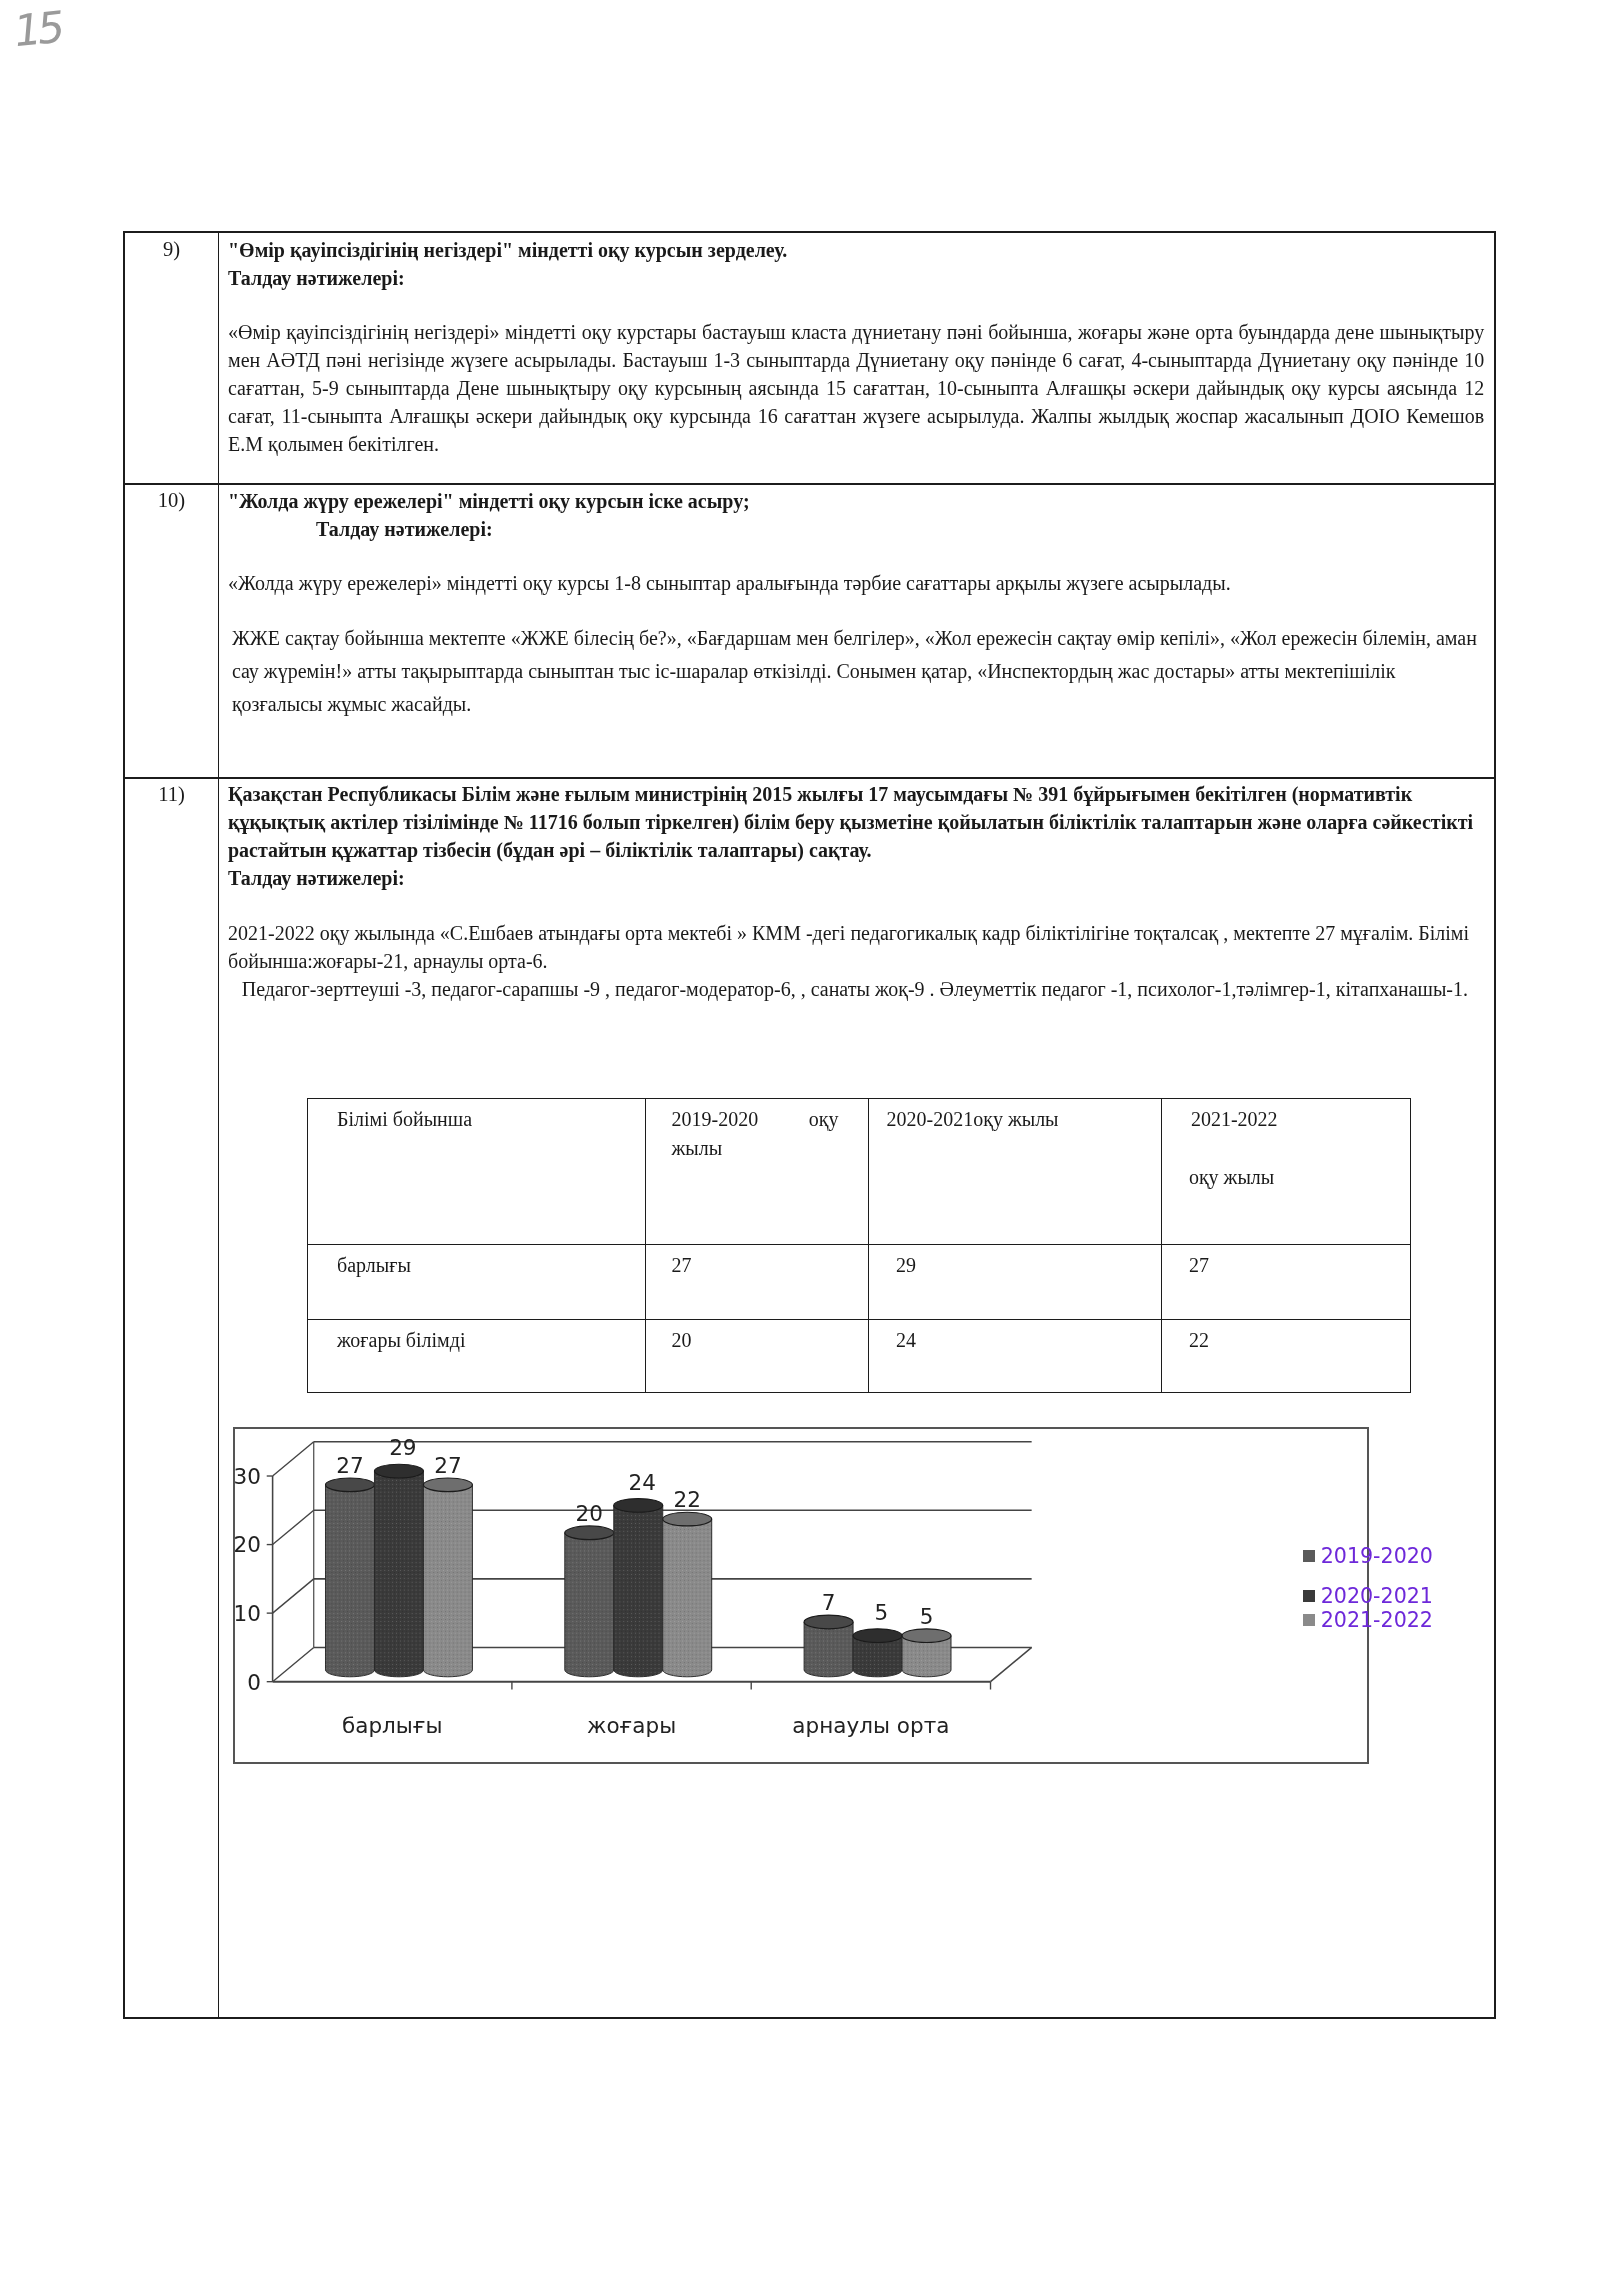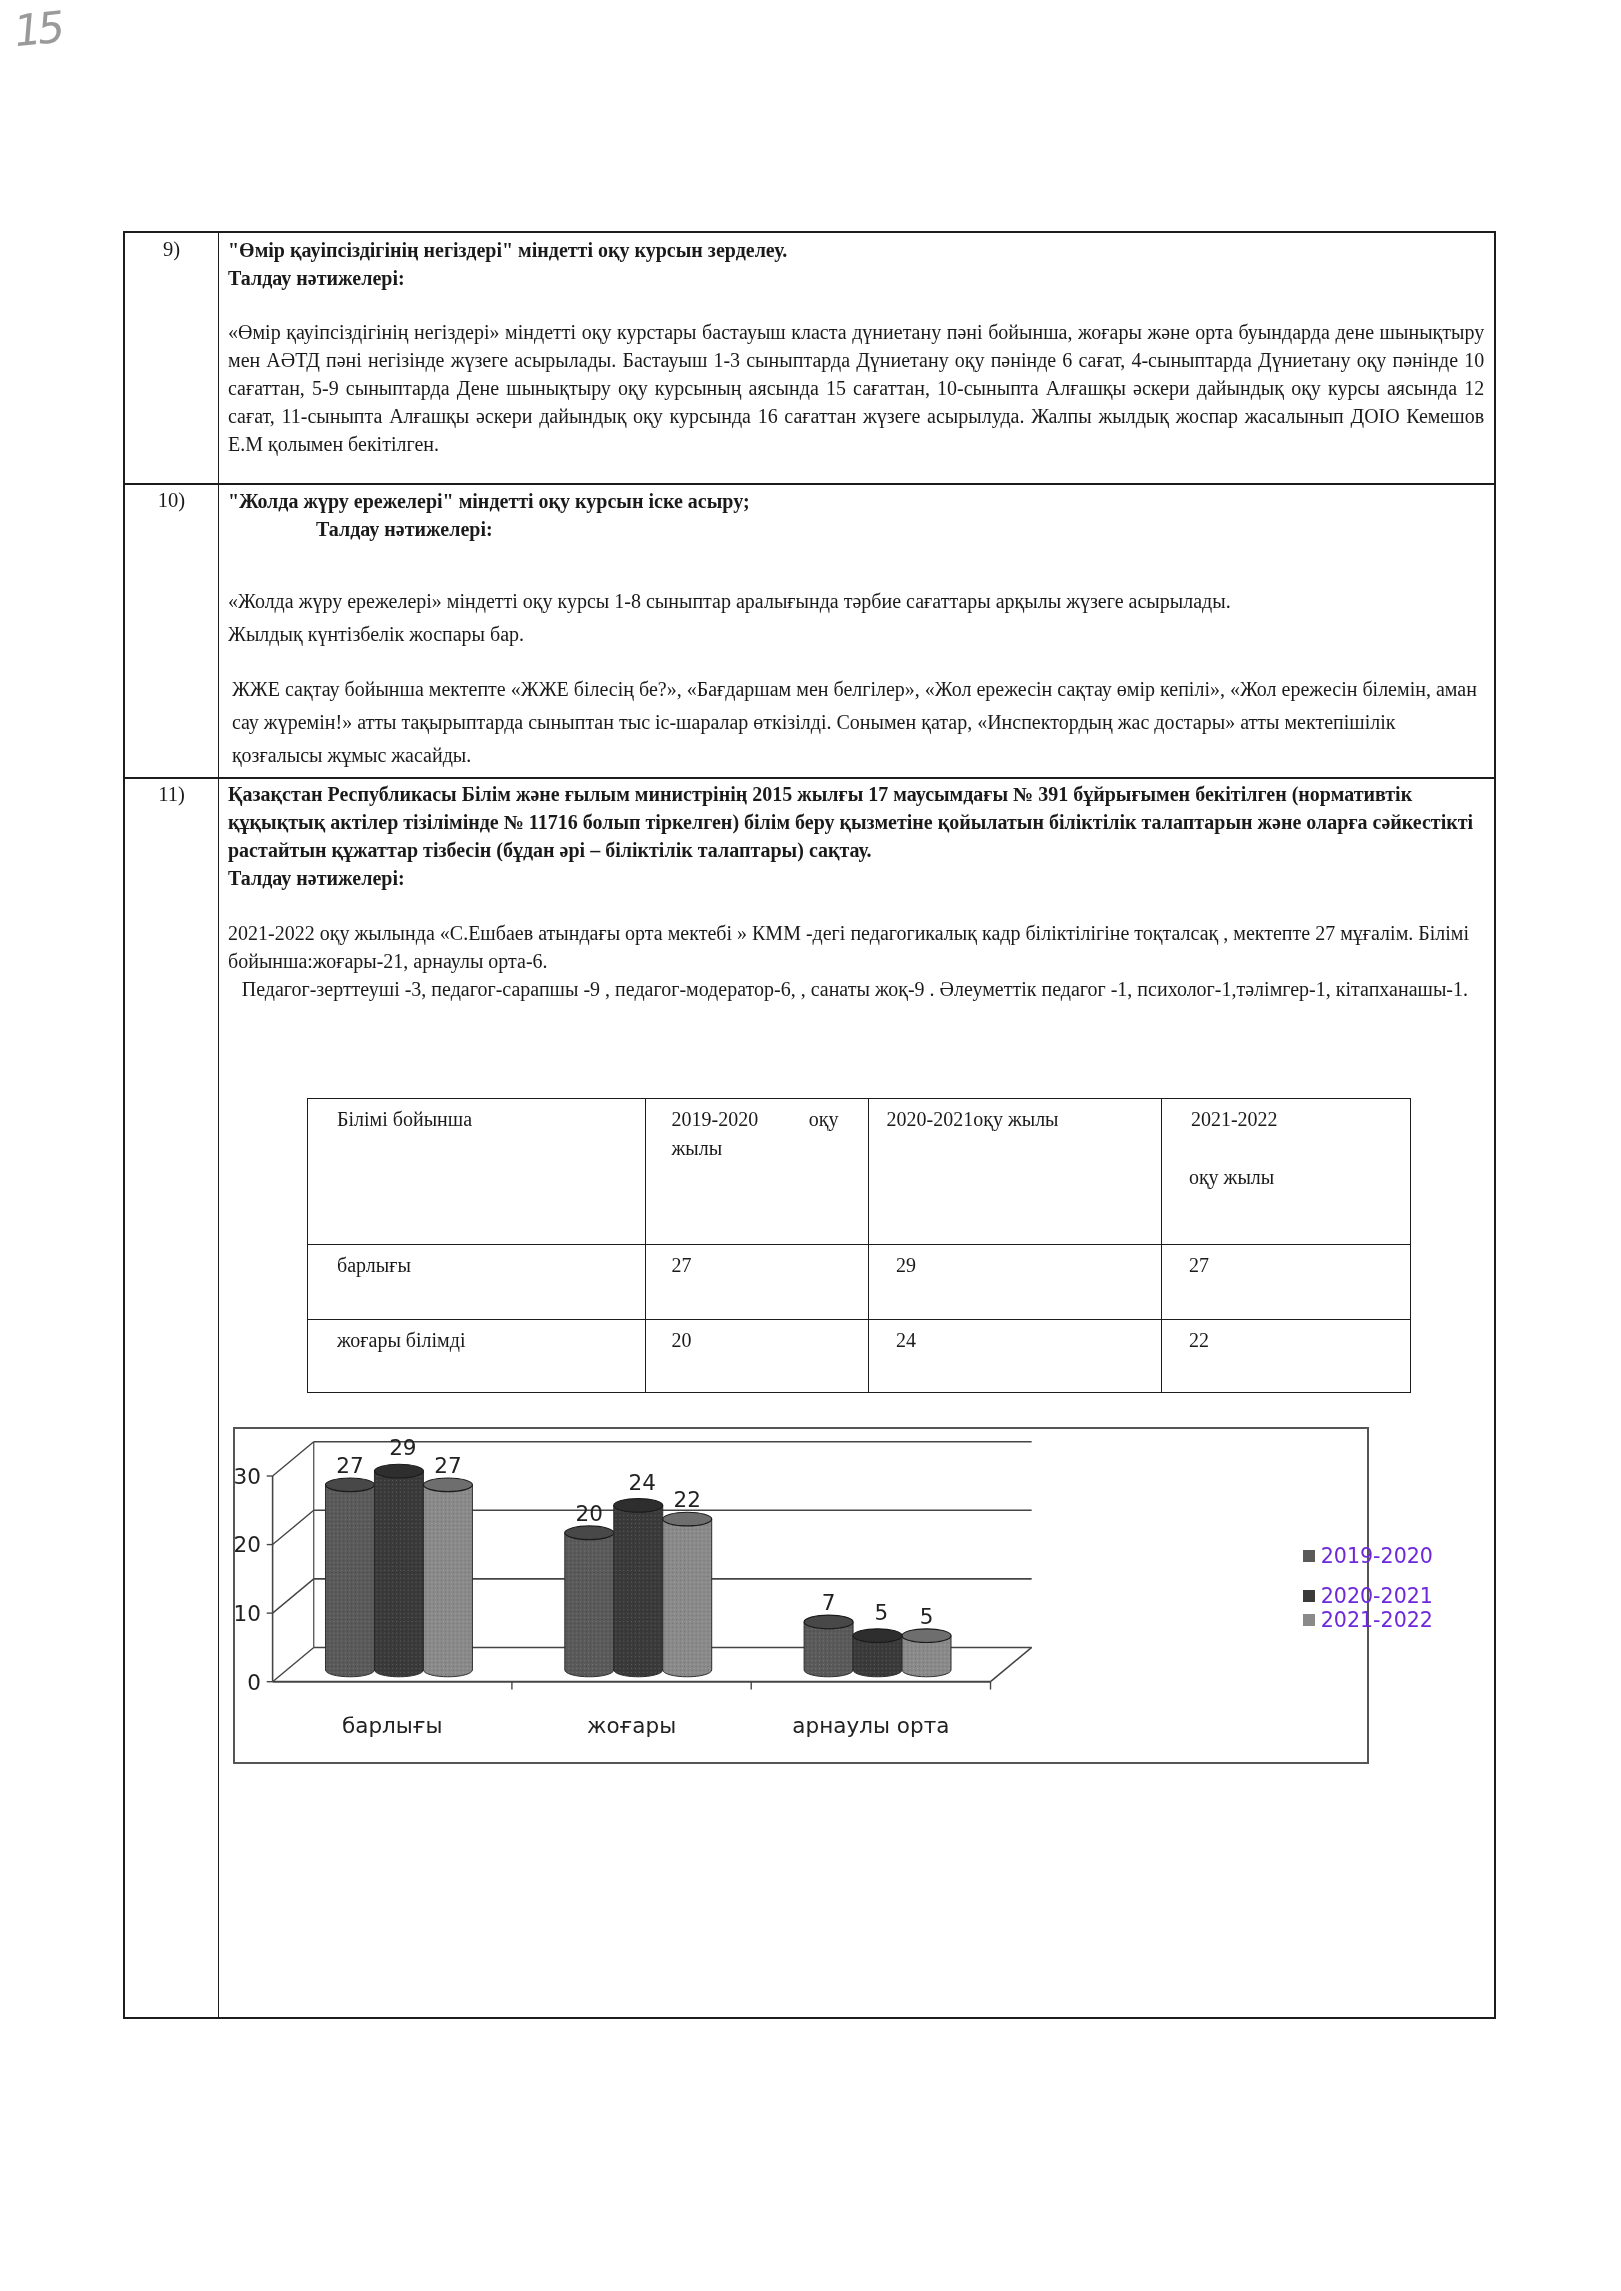--- a/index.html
+++ b/index.html
@@ -43,22 +43,21 @@
     <p class="bold">Талдау нәтижелері:</p>
     <p class="just" style="margin-top:26.5px; line-height:28px;">«Өмір қауіпсіздігінің негіздері» міндетті оқу курстары бастауыш класта дүниетану пәні бойынша, жоғары және орта буындарда дене шынықтыру мен АӘТД пәні негізінде жүзеге асырылады.    Бастауыш 1-3 сыныптарда Дүниетану оқу пәнінде 6 сағат, 4-сыныптарда Дүниетану оқу пәнінде  10 сағаттан, 5-9 сыныптарда Дене шынықтыру оқу курсының аясында 15 сағаттан, 10-сыныпта Алғашқы әскери дайындық оқу курсы аясында 12 сағат, 11-сыныпта Алғашқы әскери дайындық оқу курсында 16 сағаттан жүзеге асырылуда. Жалпы жылдық жоспар жасалынып ДОІО Кемешов Е.М  қолымен бекітілген.</p>
   </div>
 
   <div class="row-sep" style="top:250px;"></div>
 
   <div class="num" style="top:256px;">10)</div>
   <div class="cell" style="top:254px;">
     <p class="bold">"Жолда жүру ережелері" міндетті оқу курсын іске асыру;</p>
     <p class="bold" style="padding-left:88px;">Талдау нәтижелері:</p>
-    <p style="margin-top:42px; line-height:33px;">«Жолда жүру ережелері» міндетті оқу курсы 1-8 сыныптар аралығында тәрбие сағаттары арқылы жүзеге асырылады.</p>
-    <p style="line-height:33px;">Жылдық  күнтізбелік жоспары бар.</p>
+    <p style="margin-top:24px; line-height:33px;">«Жолда жүру ережелері» міндетті оқу курсы 1-8 сыныптар аралығында тәрбие сағаттары арқылы жүзеге асырылады.</p>
     <p style="margin-top:21.6px; line-height:33px; padding-left:3.9px;">ЖЖЕ сақтау бойынша мектепте «ЖЖЕ білесің бе?», «Бағдаршам мен белгілер», «Жол ережесін сақтау өмір кепілі», «Жол ережесін білемін, аман сау жүремін!» атты тақырыптарда сыныптан тыс іс-шаралар өткізілді. Сонымен қатар, «Инспектордың жас достары» атты мектепішілік  қозғалысы жұмыс жасайды.</p>
   </div>
 
   <div class="row-sep" style="top:544px;"></div>
 
   <div class="num" style="top:550px;">11)</div>
   <div class="cell" style="top:547px;">
     <p class="bold">Қазақстан Республикасы Білім және ғылым министрінің 2015 жылғы 17 маусымдағы № 391 бұйрығымен бекітілген (нормативтік құқықтық актілер тізілімінде № 11716 болып тіркелген) білім беру қызметіне қойылатын біліктілік талаптарын және оларға сәйкестікті растайтын құжаттар тізбесін (бұдан әрі – біліктілік талаптары) сақтау.</p>
     <p class="bold">Талдау нәтижелері:</p>
     <p style="margin-top:26.5px; line-height:28px;">2021-2022 оқу жылында   «С.Ешбаев атындағы орта  мектебі » КММ  -дегі педагогикалық  кадр  біліктілігіне тоқталсақ , мектепте 27  мұғалім. Білімі бойынша:жоғары-21, арнаулы орта-6.</p>

